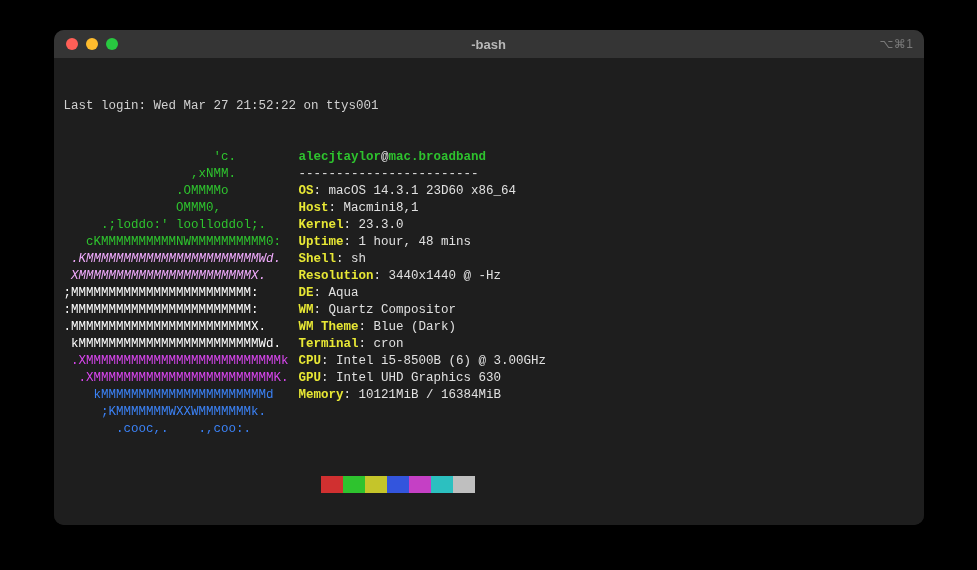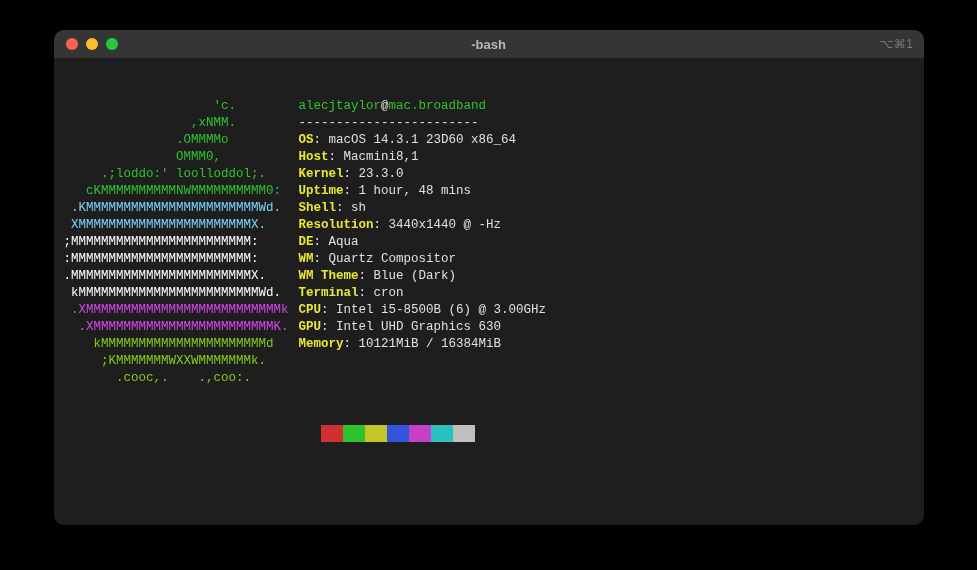--- a/index.html
+++ b/index.html
@@ -67,26 +67,26 @@
     flex: 1;
     background: #1e1e1e;
     padding: 6px 10px;
     color: #d0d0d0;
     font-size: 12.5px;
     line-height: 17px;
     white-space: pre;
     overflow: hidden;
   }
   .green { color: #2ec32e; }
-  .yellow-t { color: #7dd3fc; }
+  .yellow-t { color: #f0abfc; font-style: italic; }
   .red-t { color: #ffffff; }
   .magenta { color: #d946ef; }
-  .blue-t { color: #84cc16; }
+  .blue-t { color: #3b82f6; }
   .white-t { color: #e0e0e0; }
-  .bold { font-weight: normal; }
+  .bold { font-weight: bold; }
 
   .row { display: flex; }
   .logo-col {
     width: 235px;
     flex-shrink: 0;
     text-align: left;
     white-space: pre;
   }
   .info-col { white-space: pre; }
   .info-label { color: #e8e835; font-weight: bold; }
@@ -109,19 +109,20 @@
     <div class="traffic-lights">
       <div class="light red"></div>
       <div class="light yellow"></div>
       <div class="light green"></div>
     </div>
     <div class="title">-bash</div>
     <div class="titlebar-right">⌥⌘1</div>
   </div>
 
   <div class="terminal-body">
+    <div>Last login: Wed Mar 27 21:52:22 on ttys001</div>
     <div id="neofetch"><div class="row"><div class="logo-col"><span class="green">                    'c.</span></div><div class="info-col"><span class="green bold">alecjtaylor</span><span class="white-t">@</span><span class="green bold">mac.broadband</span></div></div><div class="row"><div class="logo-col"><span class="green">                 ,xNMM.</span></div><div class="info-col"><span class="white-t">------------------------</span></div></div><div class="row"><div class="logo-col"><span class="green">               .OMMMMo</span></div><div class="info-col"><span class="info-label">OS</span><span class="white-t">: macOS 14.3.1 23D60 x86_64</span></div></div><div class="row"><div class="logo-col"><span class="green">               OMMM0,</span></div><div class="info-col"><span class="info-label">Host</span><span class="white-t">: Macmini8,1</span></div></div><div class="row"><div class="logo-col"><span class="green">     .;loddo:' loolloddol;.</span></div><div class="info-col"><span class="info-label">Kernel</span><span class="white-t">: 23.3.0</span></div></div><div class="row"><div class="logo-col"><span class="green">   cKMMMMMMMMMMNWMMMMMMMMMM0:</span></div><div class="info-col"><span class="info-label">Uptime</span><span class="white-t">: 1 hour, 48 mins</span></div></div><div class="row"><div class="logo-col"><span class="yellow-t"> .KMMMMMMMMMMMMMMMMMMMMMMMWd.</span></div><div class="info-col"><span class="info-label">Shell</span><span class="white-t">: sh</span></div></div><div class="row"><div class="logo-col"><span class="yellow-t"> XMMMMMMMMMMMMMMMMMMMMMMMX.</span></div><div class="info-col"><span class="info-label">Resolution</span><span class="white-t">: 3440x1440 @ -Hz</span></div></div><div class="row"><div class="logo-col"><span class="red-t">;MMMMMMMMMMMMMMMMMMMMMMMM:</span></div><div class="info-col"><span class="info-label">DE</span><span class="white-t">: Aqua</span></div></div><div class="row"><div class="logo-col"><span class="red-t">:MMMMMMMMMMMMMMMMMMMMMMMM:</span></div><div class="info-col"><span class="info-label">WM</span><span class="white-t">: Quartz Compositor</span></div></div><div class="row"><div class="logo-col"><span class="red-t">.MMMMMMMMMMMMMMMMMMMMMMMMX.</span></div><div class="info-col"><span class="info-label">WM Theme</span><span class="white-t">: Blue (Dark)</span></div></div><div class="row"><div class="logo-col"><span class="red-t"> kMMMMMMMMMMMMMMMMMMMMMMMMWd.</span></div><div class="info-col"><span class="info-label">Terminal</span><span class="white-t">: cron</span></div></div><div class="row"><div class="logo-col"><span class="magenta"> .XMMMMMMMMMMMMMMMMMMMMMMMMMMk</span></div><div class="info-col"><span class="info-label">CPU</span><span class="white-t">: Intel i5-8500B (6) @ 3.00GHz</span></div></div><div class="row"><div class="logo-col"><span class="magenta">  .XMMMMMMMMMMMMMMMMMMMMMMMMK.</span></div><div class="info-col"><span class="info-label">GPU</span><span class="white-t">: Intel UHD Graphics 630</span></div></div><div class="row"><div class="logo-col"><span class="blue-t">    kMMMMMMMMMMMMMMMMMMMMMMd</span></div><div class="info-col"><span class="info-label">Memory</span><span class="white-t">: 10121MiB / 16384MiB</span></div></div><div class="row"><div class="logo-col"><span class="blue-t">     ;KMMMMMMMWXXWMMMMMMMk.</span></div><div class="info-col"></div></div><div class="row"><div class="logo-col"><span class="blue-t">       .cooc,.    .,coo:.</span></div><div class="info-col"></div></div></div>
     <div class="color-blocks" id="palette1"><div class="cb" style="background: rgb(30, 30, 30);"></div><div class="cb" style="background: rgb(208, 48, 48);"></div><div class="cb" style="background: rgb(46, 195, 46);"></div><div class="cb" style="background: rgb(197, 197, 42);"></div><div class="cb" style="background: rgb(51, 85, 221);"></div><div class="cb" style="background: rgb(197, 64, 197);"></div><div class="cb" style="background: rgb(44, 192, 192);"></div><div class="cb" style="background: rgb(191, 191, 191);"></div></div>
     
 
     
   </div>
 </div>
 
 </body></html>

